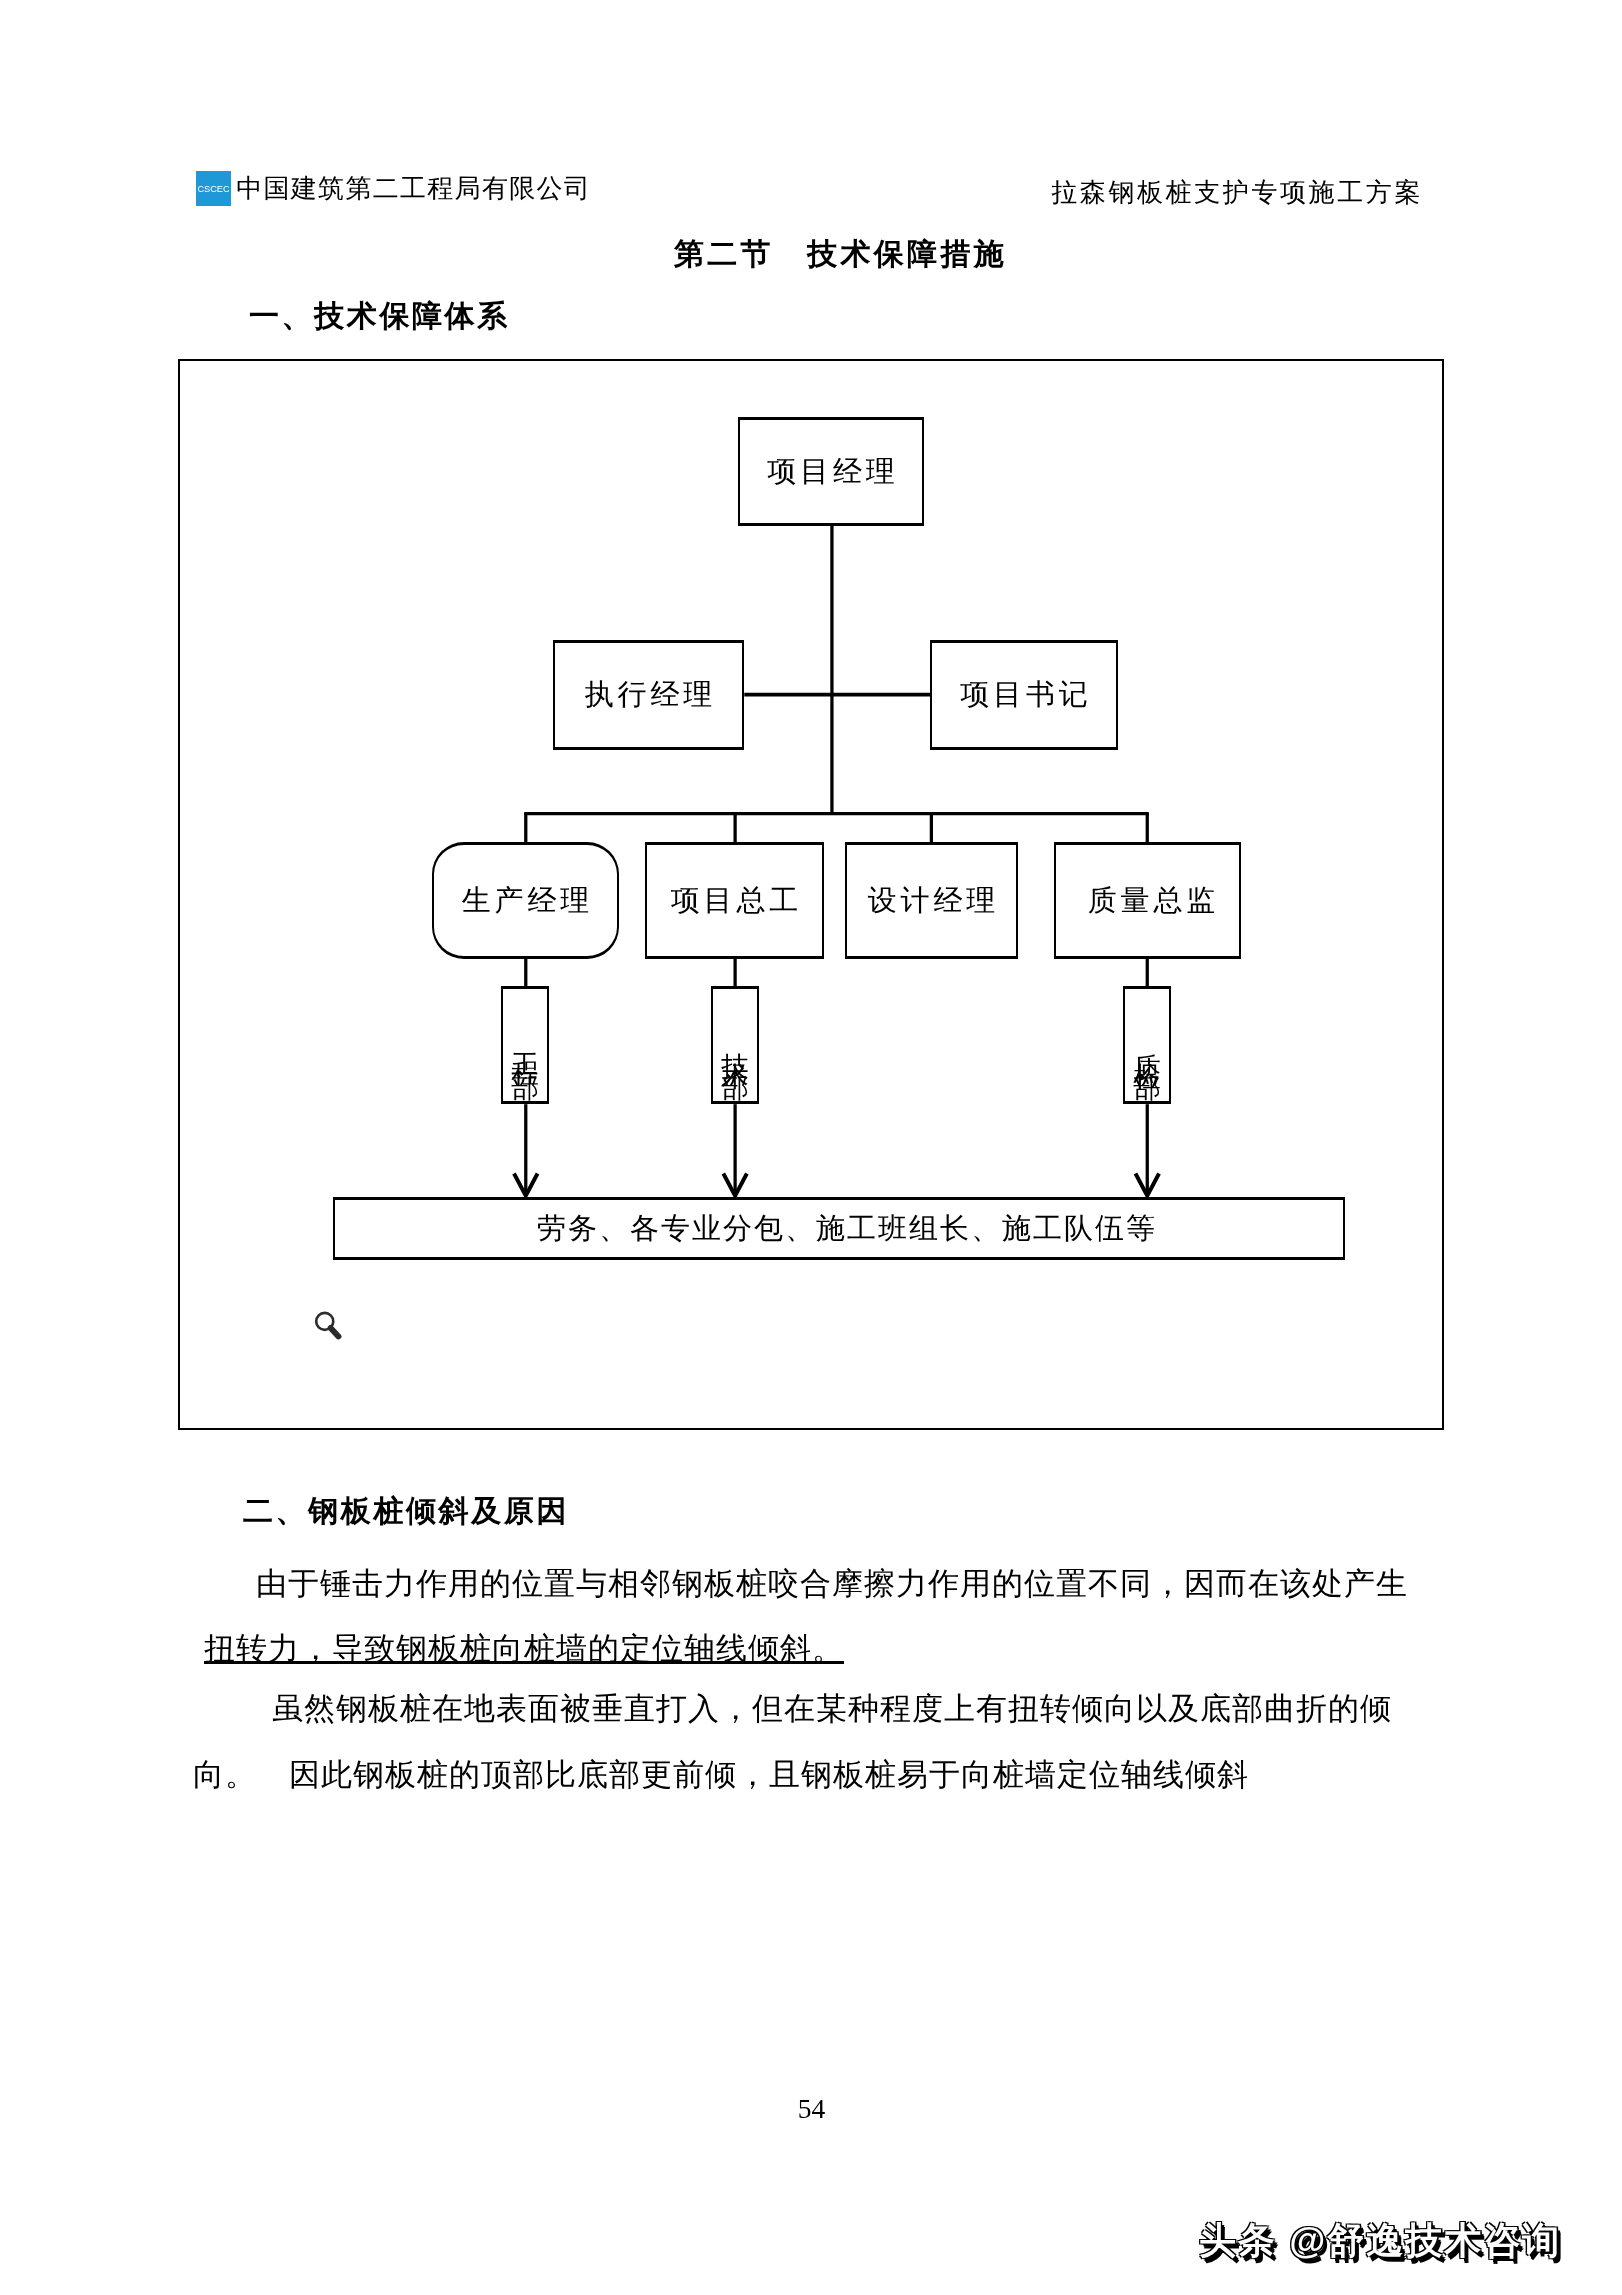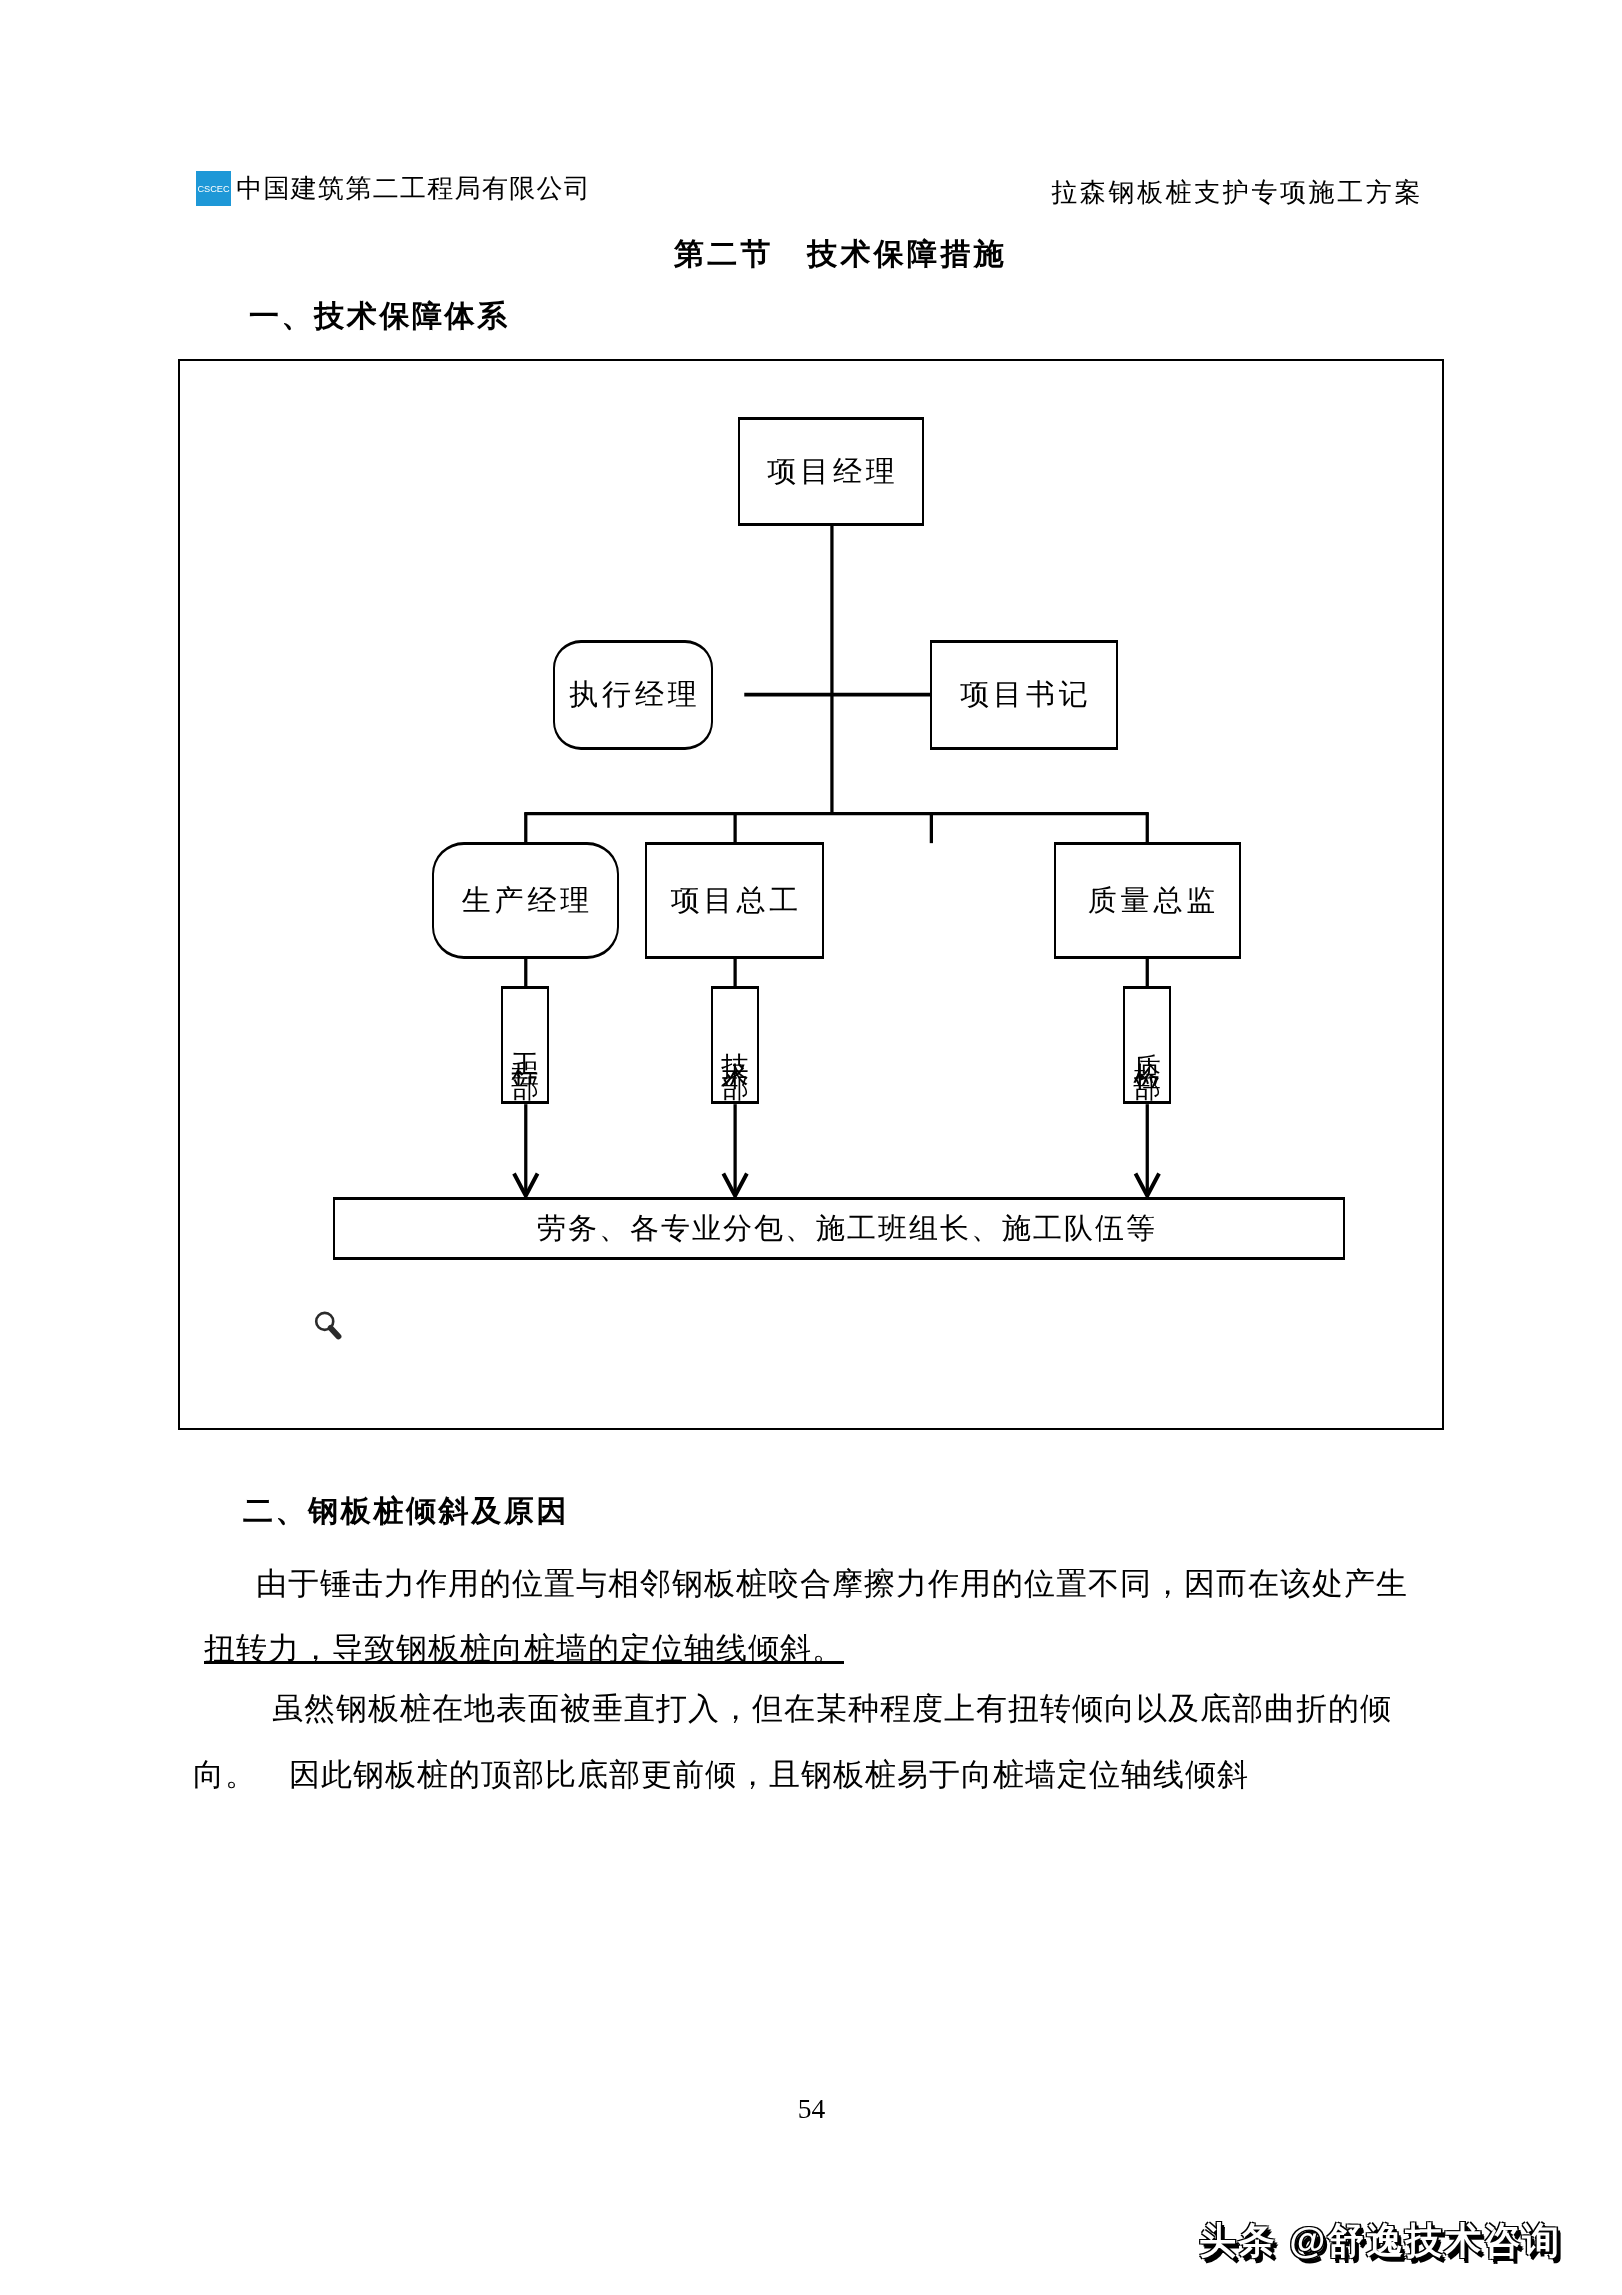--- a/index.html
+++ b/index.html
@@ -98,25 +98,26 @@
     <line x1="848" y1="1136" x2="848" y2="1270" stroke="#000" stroke-width="5"></line>
     <line x1="1478" y1="1136" x2="1478" y2="1270" stroke="#000" stroke-width="5"></line>
 
     <polyline points="510,1242 528,1276 546,1242" fill="none" stroke="#000" stroke-width="6"></polyline>
     <polyline points="830,1242 848,1276 866,1242" fill="none" stroke="#000" stroke-width="6"></polyline>
     <polyline points="1460,1242 1478,1276 1496,1242" fill="none" stroke="#000" stroke-width="6"></polyline>
   </svg>
 
   <div class="cbox" style="left:558px; top:56px; width:186px; height:109px;">项目经理</div>
 
-  <div class="cbox" style="left:373px; top:279px; width:160px; height:110px;border-radius:28px;">执行经理</div>
+  <div class="cbox" style="left:373px; top:279px; width:191px; height:110px;">执行经理</div>
   <div class="cbox" style="left:750px; top:279px; width:188px; height:110px;">项目书记</div>
 
   <div class="cbox" style="left:252px; top:481px; width:187px; height:117px;border-radius:32px;">生产经理</div>
   <div class="cbox" style="left:465px; top:481px; width:179px; height:117px;">项目总工</div>
+  <div class="cbox" style="left:665px; top:481px; width:173px; height:117px;">设计经理</div>
   <div class="cbox" style="left:874px; top:481px; width:187px; height:117px;padding-left:8px;">质量总监</div>
 
   <div class="vbox" style="left:321px; top:625px; width:48px; height:118px;">工程部</div>
   <div class="vbox" style="left:531px; top:625px; width:48px; height:118px;">技术部</div>
   <div class="vbox" style="left:943px; top:625px; width:48px; height:118px;">质检部</div>
 
   <div class="barbox" style="left:153px; top:836px; width:1012px; height:63px;padding-left:16px;">劳务、各专业分包、施工班组长、施工队伍等</div>
 
   <svg class="mag" viewBox="0 0 52 52">
     <circle cx="21" cy="19" r="13" fill="none" stroke="#2b2b2b" stroke-width="4"></circle>

